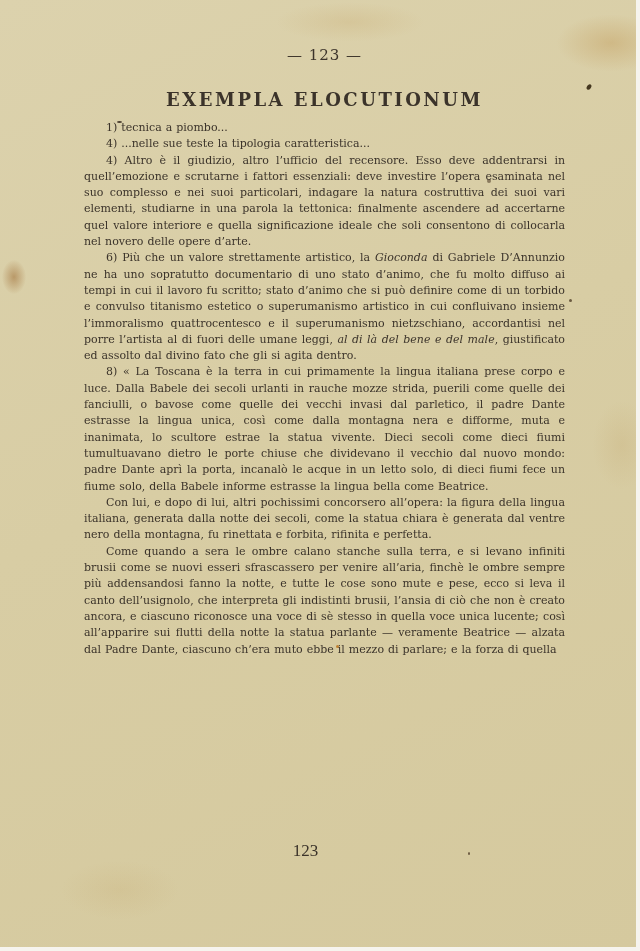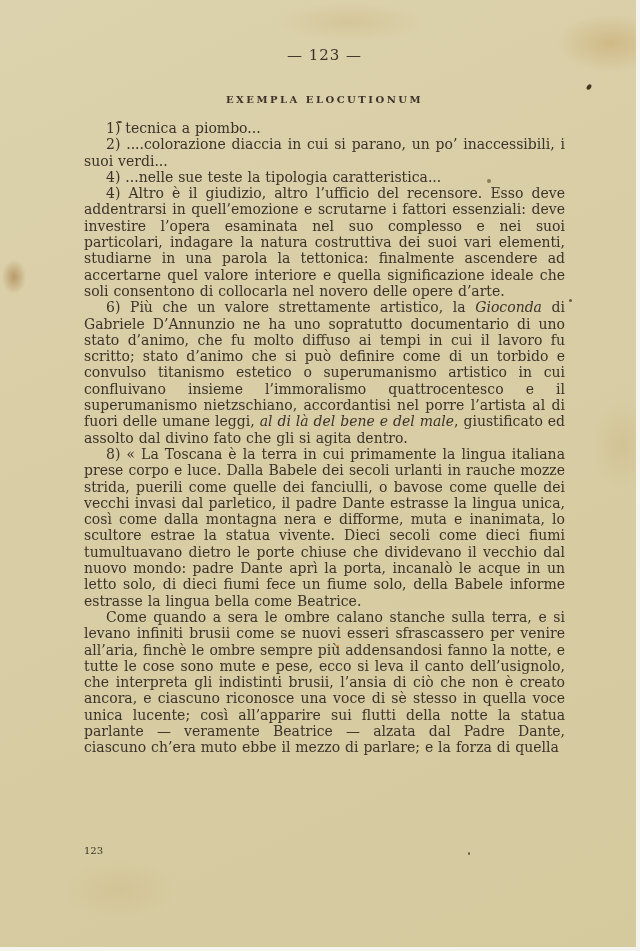--- a/index.html
+++ b/index.html
@@ -48,40 +48,40 @@
     position: absolute; left: 84px; top: 48px; width: 481px;
   }
   .header-num {
     text-align: center;
     font-size: 15px; line-height: 15px;
     letter-spacing: 1px;
     margin: 0 0 28px 0;
   }
   .doc-title {
     text-align: center;
-    font-size: 10px; line-height: 18px;
+    font-size: 18px; line-height: 18px;
     font-weight: bold;
     letter-spacing: 2.5px;
     margin: 0 0 11px 0;
     white-space: nowrap;
   }
   .body-text p {
     margin: 0;
     text-align: justify;
     text-indent: 22px;
-    font-size: 14px;
+    font-size: 11px;
     line-height: 16.3px;
     word-spacing: 0.5px;
   }
   .body-text i { font-style: italic; }
   .footer-num {
     position: absolute;
     left: 84px; top: 843px; width: 443px;
-    text-align: left;
-    font-size: 10px; line-height: 15px;
+    text-align: center;
+    font-size: 17px; line-height: 15px; font-family: Liberation Serif, serif;
   }
 </style>
 </head>
 <body>
 
 <div class="page">
 
   <div class="stain stain-top-right"></div>
   <div class="stain stain-top-center"></div>
   <div class="stain smudge-left"></div>
@@ -93,25 +93,25 @@
   <div class="speck speck-4"></div>
   <div class="speck speck-5"></div>
   <div class="speck speck-6"></div>
 
   <div class="content">
     <div class="header-num">— 123 —</div>
     <div class="doc-title">EXEMPLA ELOCUTIONUM</div>
 
     <div class="body-text">
       <p>1) tecnica a piombo...</p>
-      <p>2) ....colorazione diaccia in cui si parano, un po’ inaccessibili, i suoi verdi...</p>
       <p>4) ...nelle sue teste la tipologia caratteristica...</p>
       <p>4) Altro è il giudizio, altro l’ufficio del recensore. Esso deve addentrarsi in quell’emozione e scrutarne i fattori essenziali: deve investire l’opera esaminata nel suo complesso e nei suoi particolari, indagare la natura costruttiva dei suoi vari elementi, studiarne in una parola la tettonica: finalmente ascendere ad accertarne quel valore interiore e quella significazione ideale che soli consentono di collocarla nel novero delle opere d’arte.</p>
       <p><span>6) Più che un valore strettamente artistico, la </span><i>Gioconda</i><span> di Gabriele D’Annunzio ne ha uno sopratutto documentario di uno stato d’animo, che fu molto diffuso ai tempi in cui il lavoro fu scritto; stato d’animo che si può definire come di un torbido e convulso titanismo estetico o superumanismo artistico in cui confluivano insieme l’immoralismo quattrocentesco e il superumanismo nietzschiano, accordantisi nel porre l’artista al di fuori delle umane leggi, </span><i>al di là del bene e del male</i><span>, giustificato ed assolto dal divino fato che gli si agita dentro.</span></p>
       <p>8) « La Toscana è la terra in cui primamente la lingua italiana prese corpo e luce. Dalla Babele dei secoli urlanti in rauche mozze strida, puerili come quelle dei fanciulli, o bavose come quelle dei vecchi invasi dal parletico, il padre Dante estrasse la lingua unica, così come dalla montagna nera e difforme, muta e inanimata, lo scultore estrae la statua vivente. Dieci secoli come dieci fiumi tumultuavano dietro le porte chiuse che dividevano il vecchio dal nuovo mondo: padre Dante aprì la porta, incanalò le acque in un letto solo, di dieci fiumi fece un fiume solo, della Babele informe estrasse la lingua bella come Beatrice.</p>
+      <p>Con lui, e dopo di lui, altri pochissimi concorsero all’opera: la figura della lingua italiana, generata dalla notte dei secoli, come la statua chiara è generata dal ventre nero della montagna, fu rinettata e forbita, rifinita e perfetta.</p>
       <p>Come quando a sera le ombre calano stanche sulla terra, e si levano infiniti brusii come se nuovi esseri sfrascassero per venire all’aria, finchè le ombre sempre più addensandosi fanno la notte, e tutte le cose sono mute e pese, ecco si leva il canto dell’usignolo, che interpreta gli indistinti brusii, l’ansia di ciò che non è creato ancora, e ciascuno riconosce una voce di sè stesso in quella voce unica lucente; così all’apparire sui flutti della notte la statua parlante — veramente Beatrice — alzata dal Padre Dante, ciascuno ch’era muto ebbe il mezzo di parlare; e la forza di quella</p>
     </div>
   </div>
 
   <div class="footer-num">123</div>
 
   <div class="edge-right"></div>
   <div class="edge-bottom"></div>
 </div>
 

